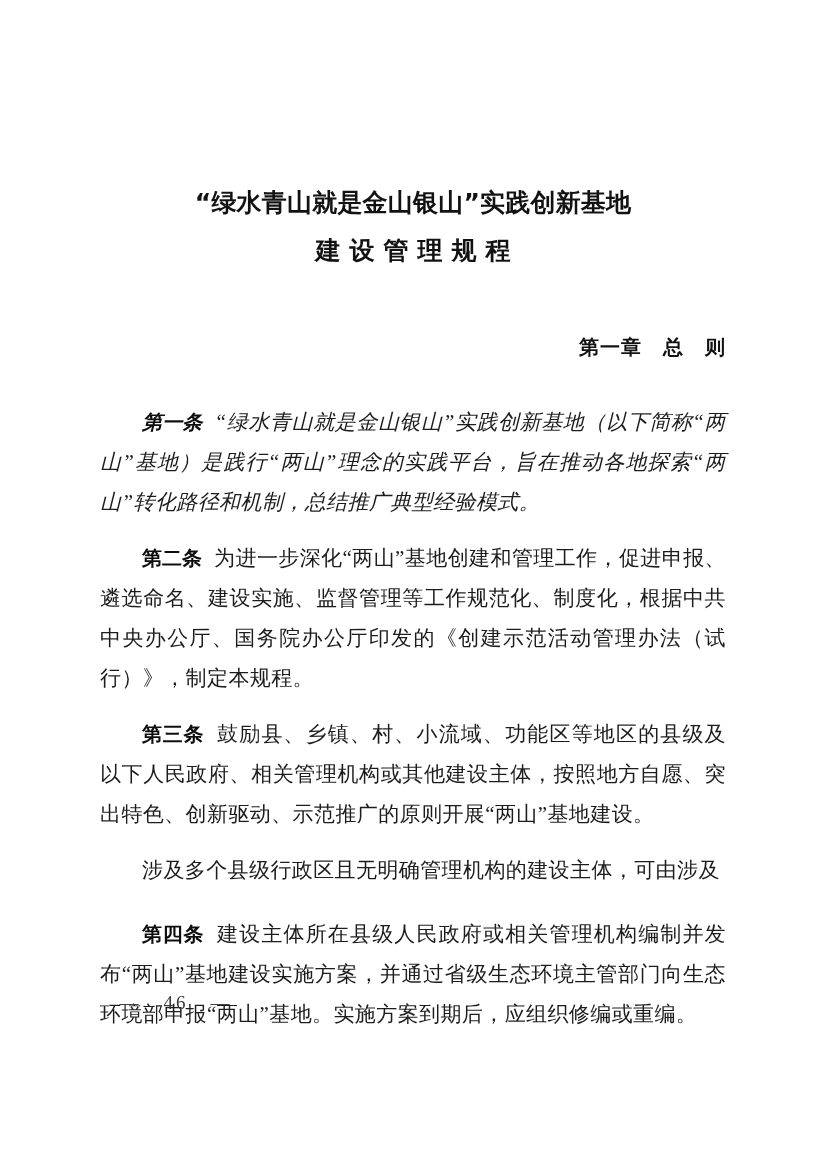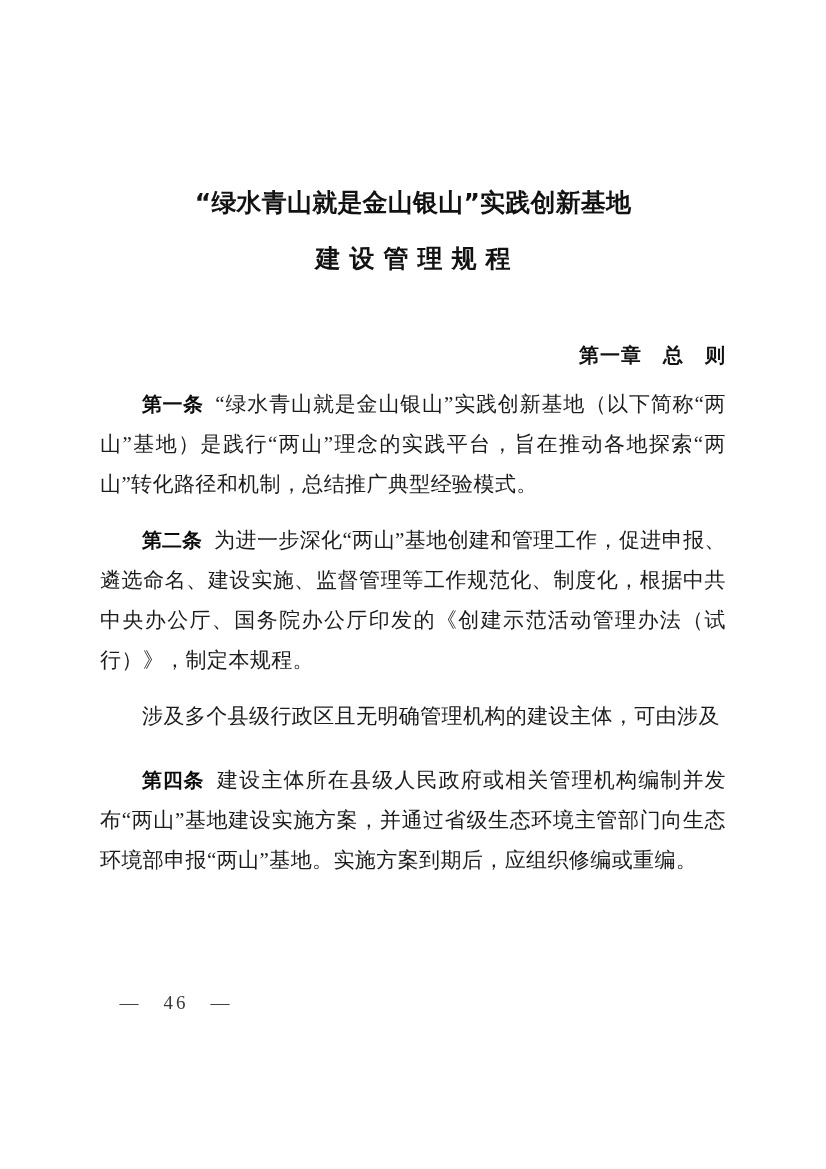--- a/index.html
+++ b/index.html
@@ -34,21 +34,21 @@
     font-size: 25px;
     line-height: 42px;
     text-align: center;
     color: #121212;
     letter-spacing: 0.2px;
   }
   .doc-title-line1 {
     margin-top: 182px;
   }
   .doc-title-line2 {
-    margin-top: 14px;
+    margin-top: 6px;
     letter-spacing: 9px;
     text-indent: 9px;
   }
 
   
   .chapter-heading {
     font-family: "DejaVu Sans", "Liberation Sans", sans-serif;
     font-weight: bold;
     font-size: 20px;
     line-height: 34px;
@@ -64,21 +64,21 @@
     font-size: 21px;
     line-height: 40px;
     text-align: justify;
     text-align-last: left;
     text-justify: inter-ideograph;
     color: #1c1c1c;
     margin: 0;
     text-indent: 42px;
     letter-spacing: 0.4px;
   }
-  .article-first { margin-top: 12px; }
+  .article-first { margin-top: 38px; font-style: italic; }
   .article-gap   { margin-top: 16px; }
   .article-after-chapter { margin-top: 24px; }
 
   .article-label {
     font-family: "DejaVu Sans", "Liberation Sans", sans-serif;
     font-weight: bold;
     font-size: 20px;
     color: #0d0d0d;
     letter-spacing: 0;
   }
@@ -111,20 +111,23 @@
     <div class="chapter-heading chapter-1">第一章　总　则</div>
 
     <p class="article article-first">
       <span class="article-label">第一条</span><span class="label-space"></span><span>“绿水青山就是金山银山”实践创新基地（以下简称“两山”基地）是践行“两山”理念的实践平台，旨在推动各地探索“两山”转化路径和机制，总结推广典型经验模式。</span>
     </p>
 
     <p class="article article-gap">
       <span class="article-label">第二条</span><span class="label-space"></span><span>为进一步深化“两山”基地创建和管理工作，促进申报、遴选命名、建设实施、监督管理等工作规范化、制度化，根据中共中央办公厅、国务院办公厅印发的《创建示范活动管理办法（试行）》，制定本规程。</span>
     </p>
 
+    <p class="article article-gap">
+      <span class="article-label">第三条</span><span class="label-space"></span><span>鼓励县、乡镇、村、小流域、功能区等地区的县级及以下人民政府、相关管理机构或其他建设主体，按照地方自愿、突出特色、创新驱动、示范推广的原则开展“两山”基地建设。</span>
+    </p>
 
 
     <p class="article article-gap">
       <span>涉及多个县级行政区且无明确管理机构的建设主体，可由涉及</span>
     </p>
 
     <p class="article article-after-chapter">
       <span class="article-label">第四条</span><span class="label-space"></span><span>建设主体所在县级人民政府或相关管理机构编制并发布“两山”基地建设实施方案，并通过省级生态环境主管部门向生态环境部申报“两山”基地。实施方案到期后，应组织修编或重编。</span>
     </p>
 

